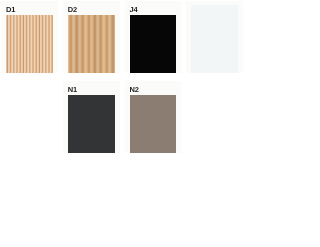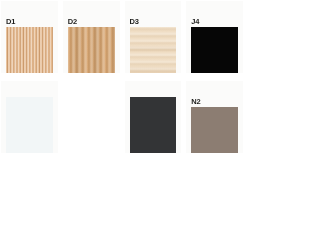--- a/index.html
+++ b/index.html
@@ -20,21 +20,21 @@
     grid-template-columns: repeat(4, 61.75px);
     grid-template-rows: 80px 80px 87px;
     width: 247px;
     height: 247px;
     box-sizing: border-box;
   }
 
   .swatch-card {
     position: relative;
     box-sizing: border-box;
-    padding: 16px 5px 0 5px;
+    padding: 4px 5px 0 5px;
     background: #fbfbfa;
     margin: 1px 4px 7px 1px;
     display: flex;
     flex-direction: column;
   }
 
   .swatch-card.is-empty {
     background: transparent;
     margin: 0;
   }
@@ -137,32 +137,29 @@
 <div id="swatch-grid">
     <div class="swatch-card">
       <div class="swatch-code">D1</div>
       <div class="swatch-chip grain-vertical-fine" style="background-color: rgb(226, 178, 131);"></div>
     </div>
     <div class="swatch-card">
       <div class="swatch-code">D2</div>
       <div class="swatch-chip grain-vertical" style="background-color: rgb(217, 168, 116);"></div>
     </div>
     <div class="swatch-card">
-      <div class="swatch-code">D3</div>
-      <div class="swatch-chip grain-horizontal-soft" style="background-color: rgb(239, 220, 194);"></div>
-    </div>
-    <div class="swatch-card">
       <div class="swatch-code">J4</div>
       <div class="swatch-chip grain-none" style="background-color: rgb(6, 6, 6);"></div>
     </div>
     <div class="swatch-card">
       <div class="swatch-chip grain-none" style="background-color: rgb(242, 246, 247);"></div>
     </div>
     <div class="swatch-card is-empty"></div>
     <div class="swatch-card">
+      <div class="swatch-code">N1</div>
       <div class="swatch-chip grain-none" style="background-color: rgb(51, 52, 54);"></div>
     </div>
     <div class="swatch-card">
       <div class="swatch-code">N2</div>
       <div class="swatch-chip grain-none" style="background-color: rgb(140, 125, 114);"></div>
     </div>
     <div class="swatch-card is-empty"></div>
   </div>
 
 </body></html>

